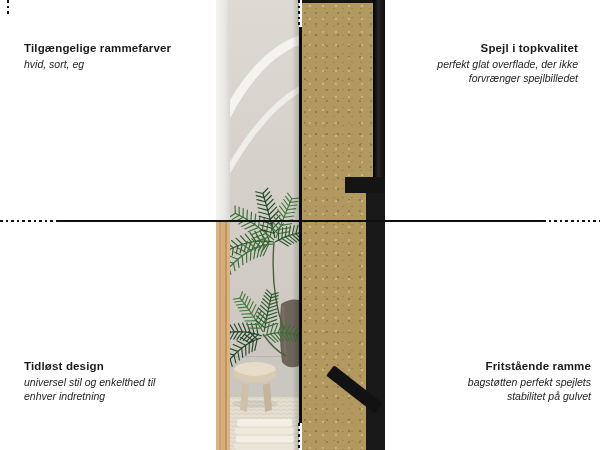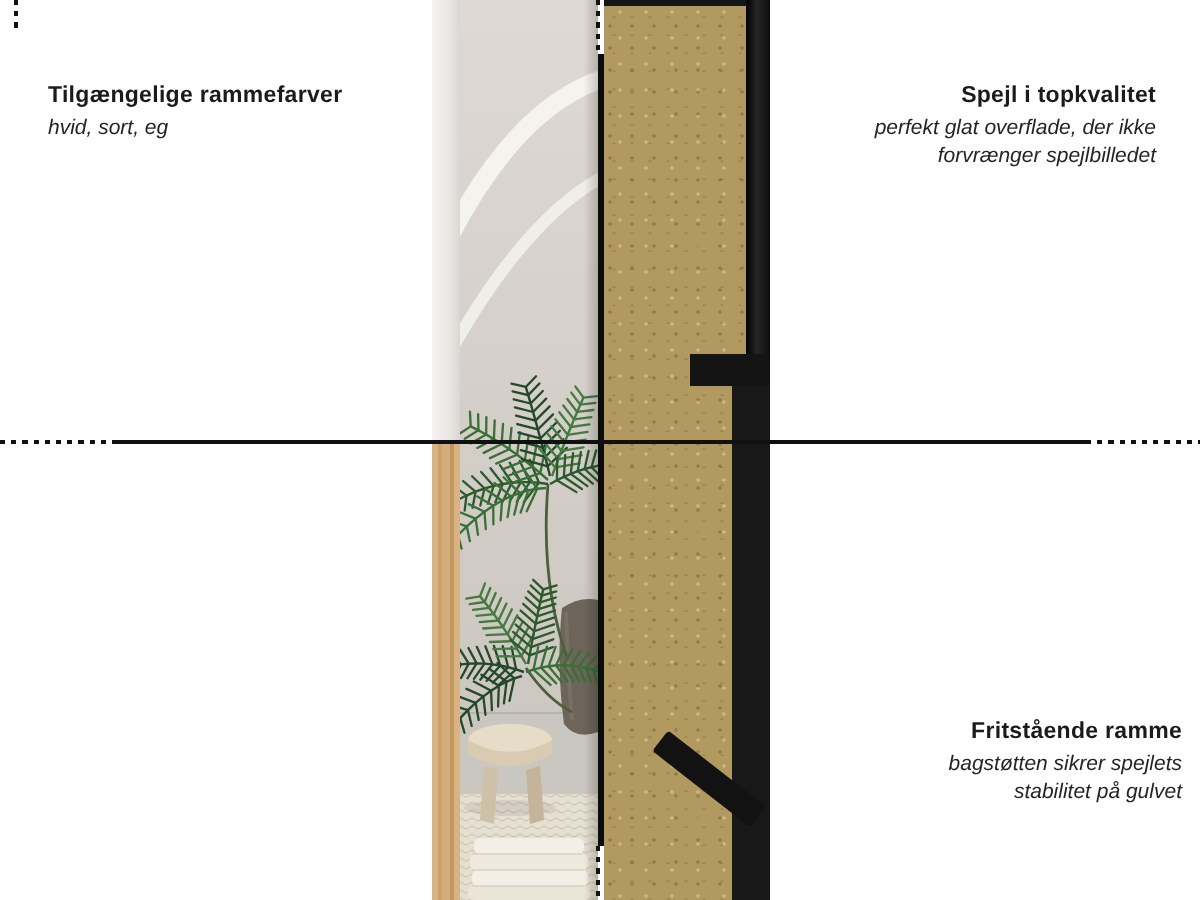--- a/index.html
+++ b/index.html
@@ -55,23 +55,27 @@
 <div id="stage">
 
   <div class="anno tl">
     <span class="title">Tilgængelige rammefarver</span>
     <span class="sub">hvid, sort, eg</span>
   </div>
   <div class="anno tr">
     <span class="title">Spejl i topkvalitet</span>
     <span class="sub">perfekt glat overflade, der ikke forvrænger spejlbilledet</span>
   </div>
+  <div class="anno bl">
+    <span class="title">Tidløst design</span>
+    <span class="sub">universel stil og enkelthed til enhver indretning</span>
+  </div>
   <div class="anno br">
     <span class="title">Fritstående ramme</span>
-    <span class="sub">bagstøtten sikrer spejlets stabilitet på gulvet</span>
+    <span class="sub">bagstøtten perfekt spejlets stabilitet på gulvet</span>
   </div>
 
   <div class="photo">
     <div class="strip-white"></div>
     <div class="strip-oak"></div>
 
     <svg class="scene" viewBox="0 0 69 450" xmlns="http://www.w3.org/2000/svg">
       <defs>
         <linearGradient id="wallGrad" x1="0" y1="0" x2="0" y2="1">
           <stop offset="0" stop-color="#ded9d2"></stop>

